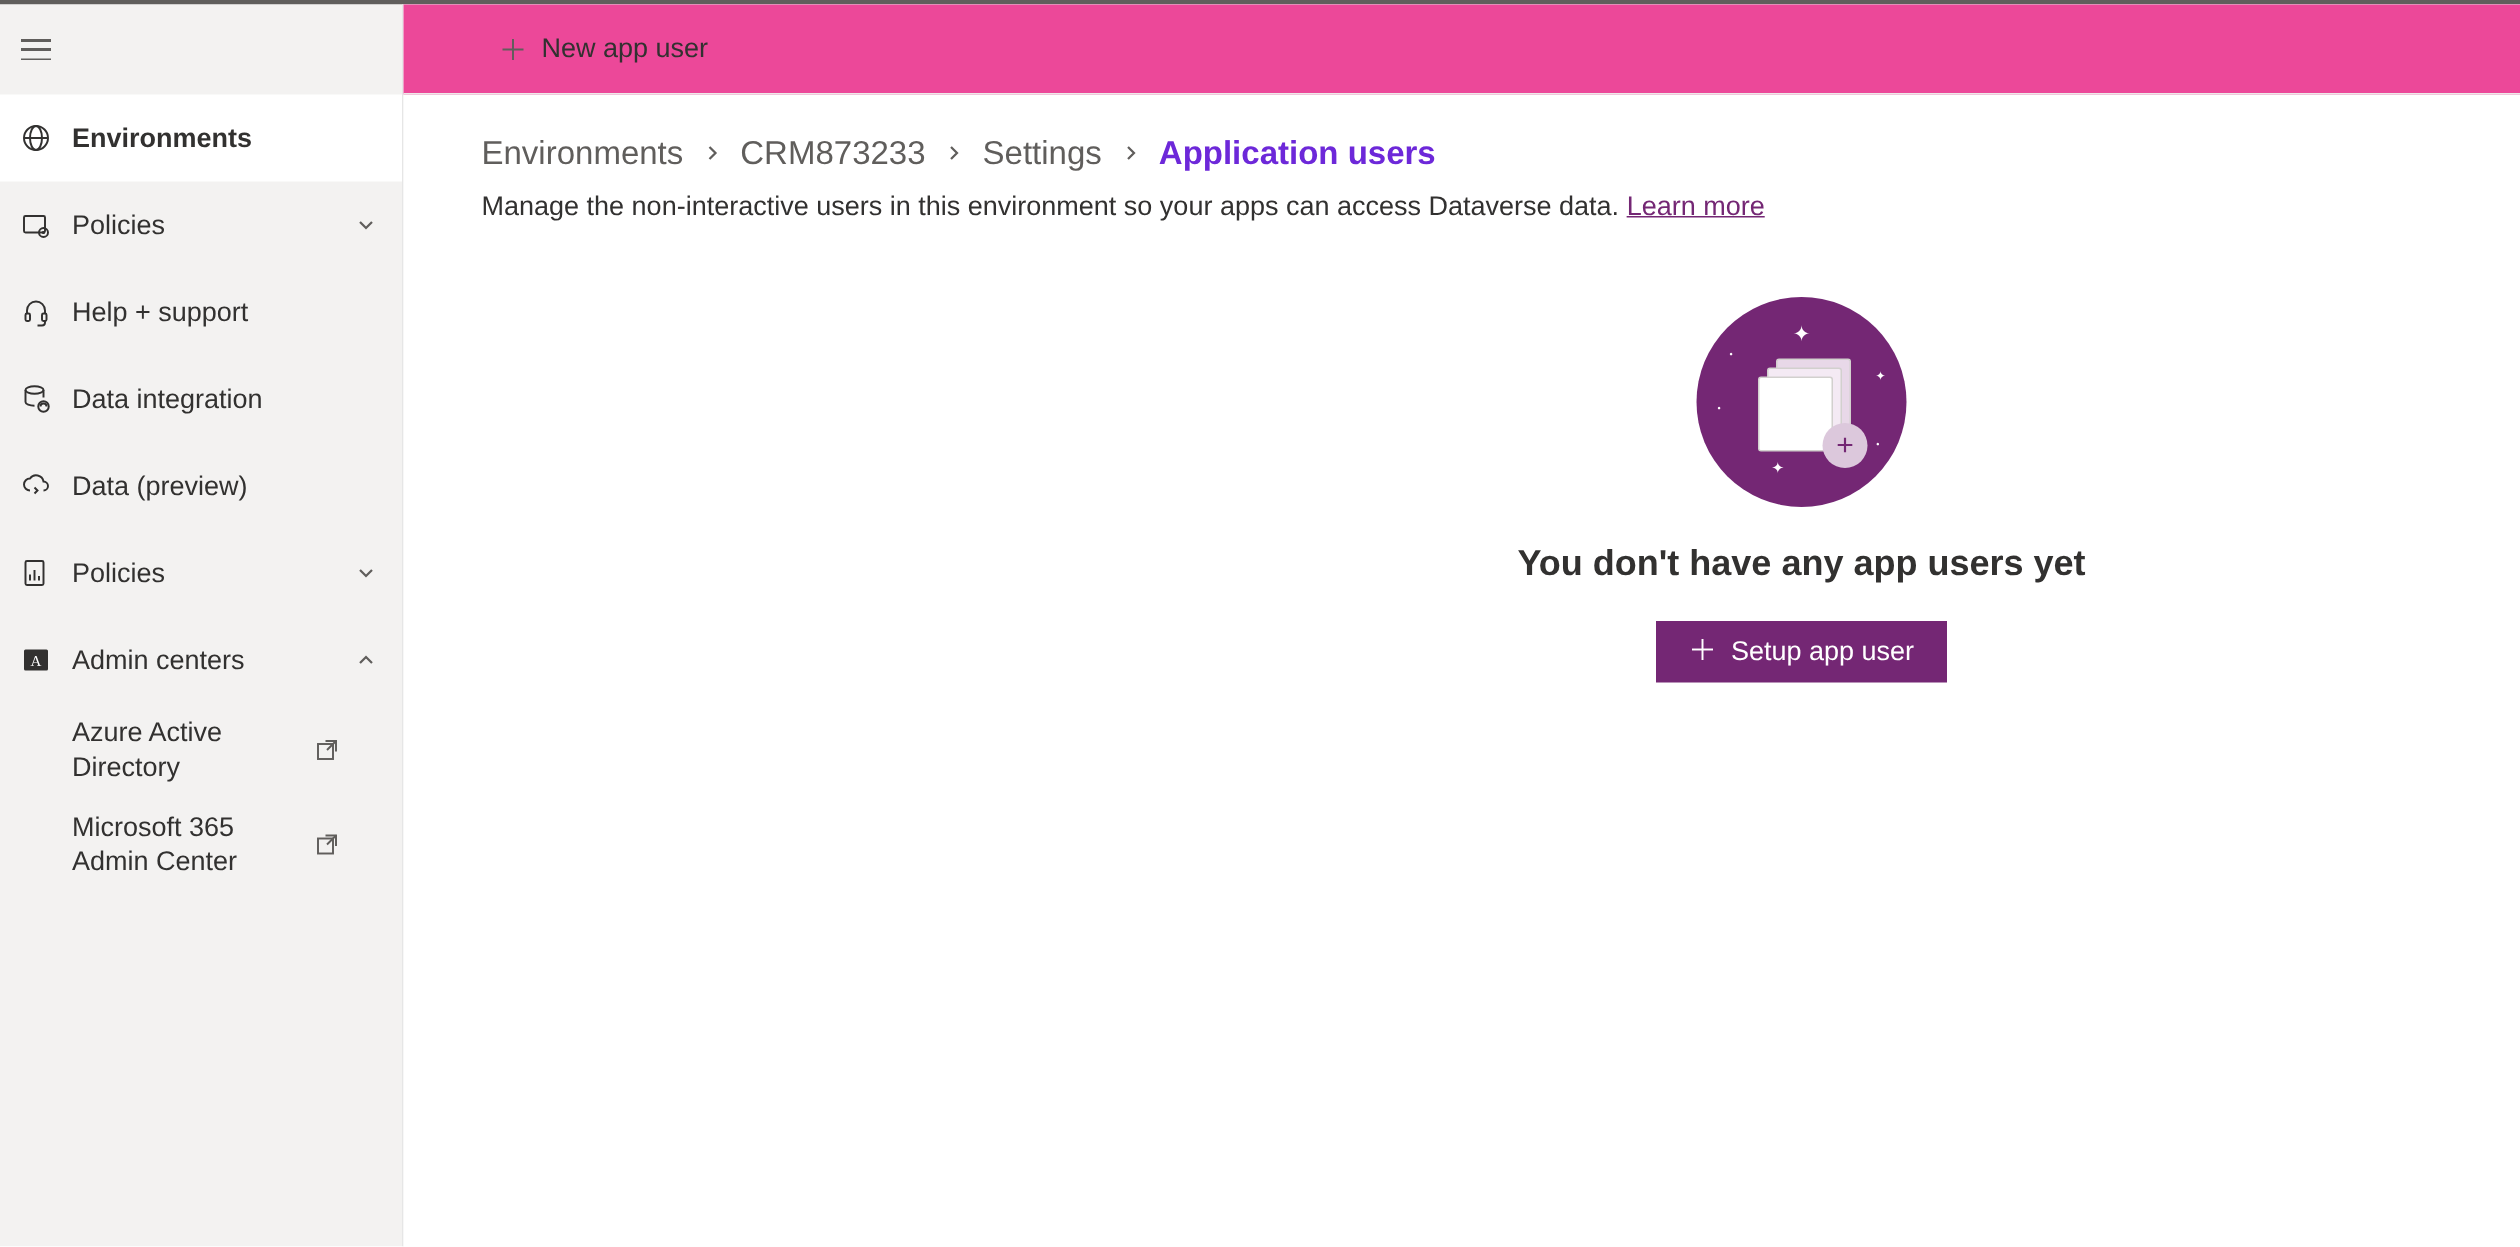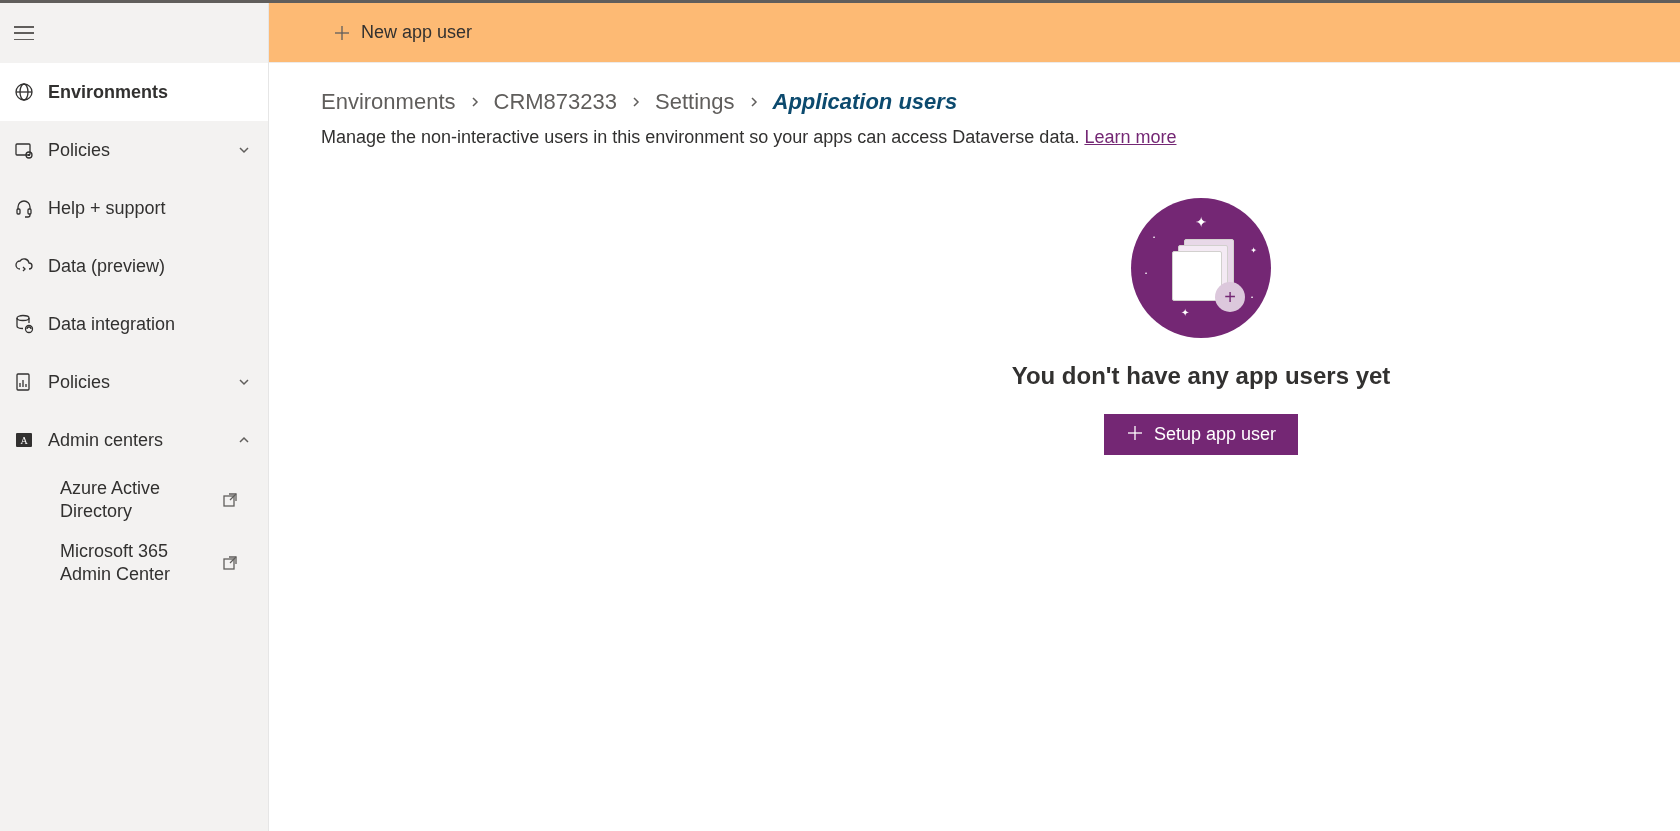--- a/index.html
+++ b/index.html
@@ -66,39 +66,38 @@
       width: 20px; display: flex; align-items: center; justify-content: center;
     }
     .sub-item {
       display: flex;
       align-items: center;
       min-height: 58px;
       padding: 8px 14px 8px 48px;
       cursor: pointer;
       font-size: 18px;
       color: #323130;
-      margin-left: 12px;
     }
     .sub-label { flex: 1; line-height: 1.3; max-width: 160px; }
     .open-ext {
       width: 20px; display: flex; align-items: center; justify-content: center;
     }
     
     .main {
       flex: 1;
       display: flex;
       flex-direction: column;
       background: #ffffff;
     }
     .command-bar {
       height: 60px;
       display: flex;
       align-items: center;
       padding-left: 52px;
-      background: #fdba74;
+      background: #ec4899;
       border-bottom: 1px solid #edebe9;
     }
     .cmd-btn {
       display: flex;
       align-items: center;
       gap: 10px;
       cursor: pointer;
       font-size: 18px;
       color: #323130;
       background: transparent;
@@ -112,21 +111,21 @@
     }
     .breadcrumb {
       display: flex;
       align-items: center;
       gap: 12px;
       font-size: 22px;
       color: #605e5c;
       flex-wrap: wrap;
     }
     .breadcrumb .crumb { cursor: pointer; }
-    .breadcrumb .crumb.current { color: #0c4a6e; font-weight: 600; cursor: default; font-style: italic; }
+    .breadcrumb .crumb.current { color: #6d28d9; font-weight: 600; cursor: default; }
     .description {
       margin-top: 12px;
       font-size: 18px;
       color: #323130;
     }
     .description a { color: #742774; text-decoration: underline; cursor: pointer; }
     .empty-state {
       margin-top: 50px;
       margin-left: 720px;
       width: 320px;
@@ -249,38 +248,38 @@
             <rect x="14" y="11" width="3" height="5" rx="1"></rect>
             <path d="M16 16 v1 a2 2 0 0 1 -2 2 h-3"></path>
         </svg>
       </span>
       <span class="nav-label">Help + support</span>
     </div>
 
     <div class="nav-item">
       <span class="nav-icon">
         <svg width="20" height="20" viewBox="0 0 20 20" fill="none" stroke="#323130" stroke-width="1.3">
-          <path d="M6 13 a4 4 0 0 1 0-8 a5 5 0 0 1 9 2 a3 3 0 0 1 0 6"></path>
-            <polyline points="9,11 11,13 9,15"></polyline>
-        </svg>
-      </span>
-      <span class="nav-label">Data (preview)</span>
-    </div>
-
-    <div class="nav-item">
-      <span class="nav-icon">
-        <svg width="20" height="20" viewBox="0 0 20 20" fill="none" stroke="#323130" stroke-width="1.3">
           <ellipse cx="9" cy="4" rx="6" ry="2.5"></ellipse>
             <path d="M3 4 v8 c0 1.4 2.7 2.5 6 2.5"></path>
             <path d="M15 4 v5"></path>
             <circle cx="15" cy="15" r="3.5"></circle>
             <path d="M13 15 a2 2 0 0 1 4 0"></path>
         </svg>
       </span>
       <span class="nav-label">Data integration</span>
+    </div>
+
+    <div class="nav-item">
+      <span class="nav-icon">
+        <svg width="20" height="20" viewBox="0 0 20 20" fill="none" stroke="#323130" stroke-width="1.3">
+          <path d="M6 13 a4 4 0 0 1 0-8 a5 5 0 0 1 9 2 a3 3 0 0 1 0 6"></path>
+            <polyline points="9,11 11,13 9,15"></polyline>
+        </svg>
+      </span>
+      <span class="nav-label">Data (preview)</span>
     </div>
 
     <div class="nav-item">
       <span class="nav-icon">
         <svg width="20" height="20" viewBox="0 0 20 20" fill="none" stroke="#323130" stroke-width="1.3">
           <rect x="3" y="2" width="12" height="16" rx="1"></rect>
             <line x1="6" y1="15" x2="6" y2="11"></line>
             <line x1="9" y1="15" x2="9" y2="8"></line>
             <line x1="12" y1="15" x2="12" y2="12"></line>
         </svg>

